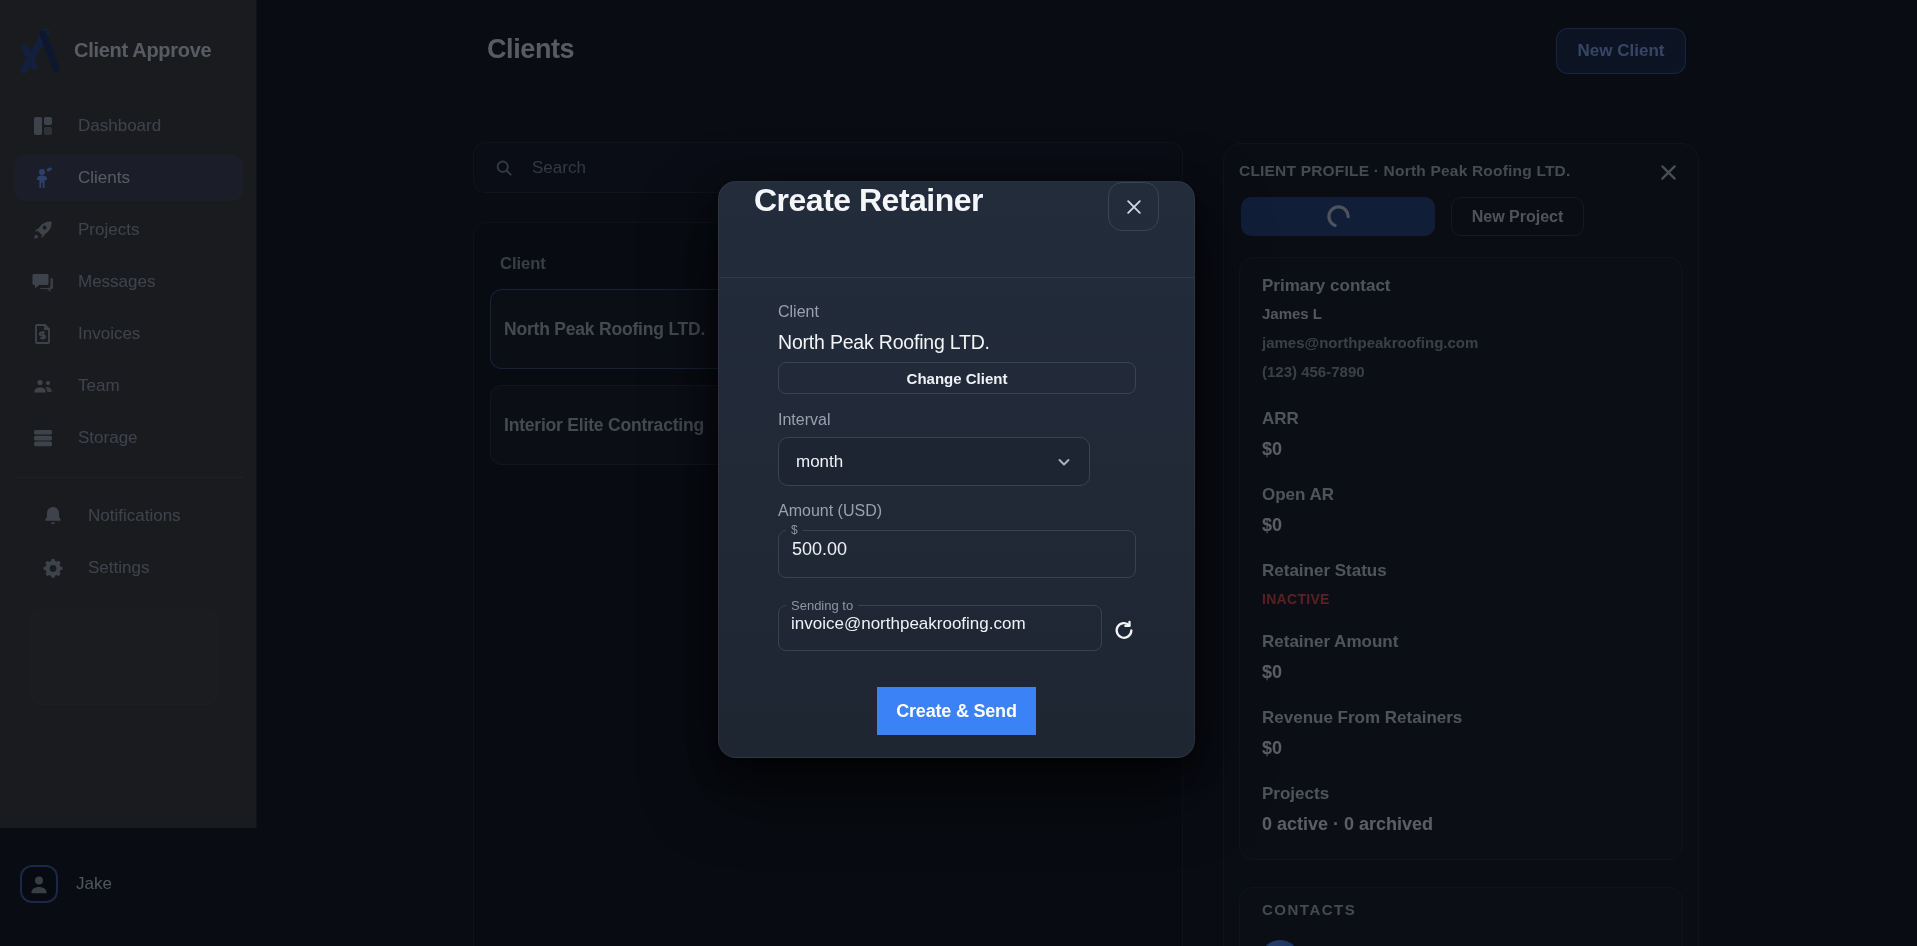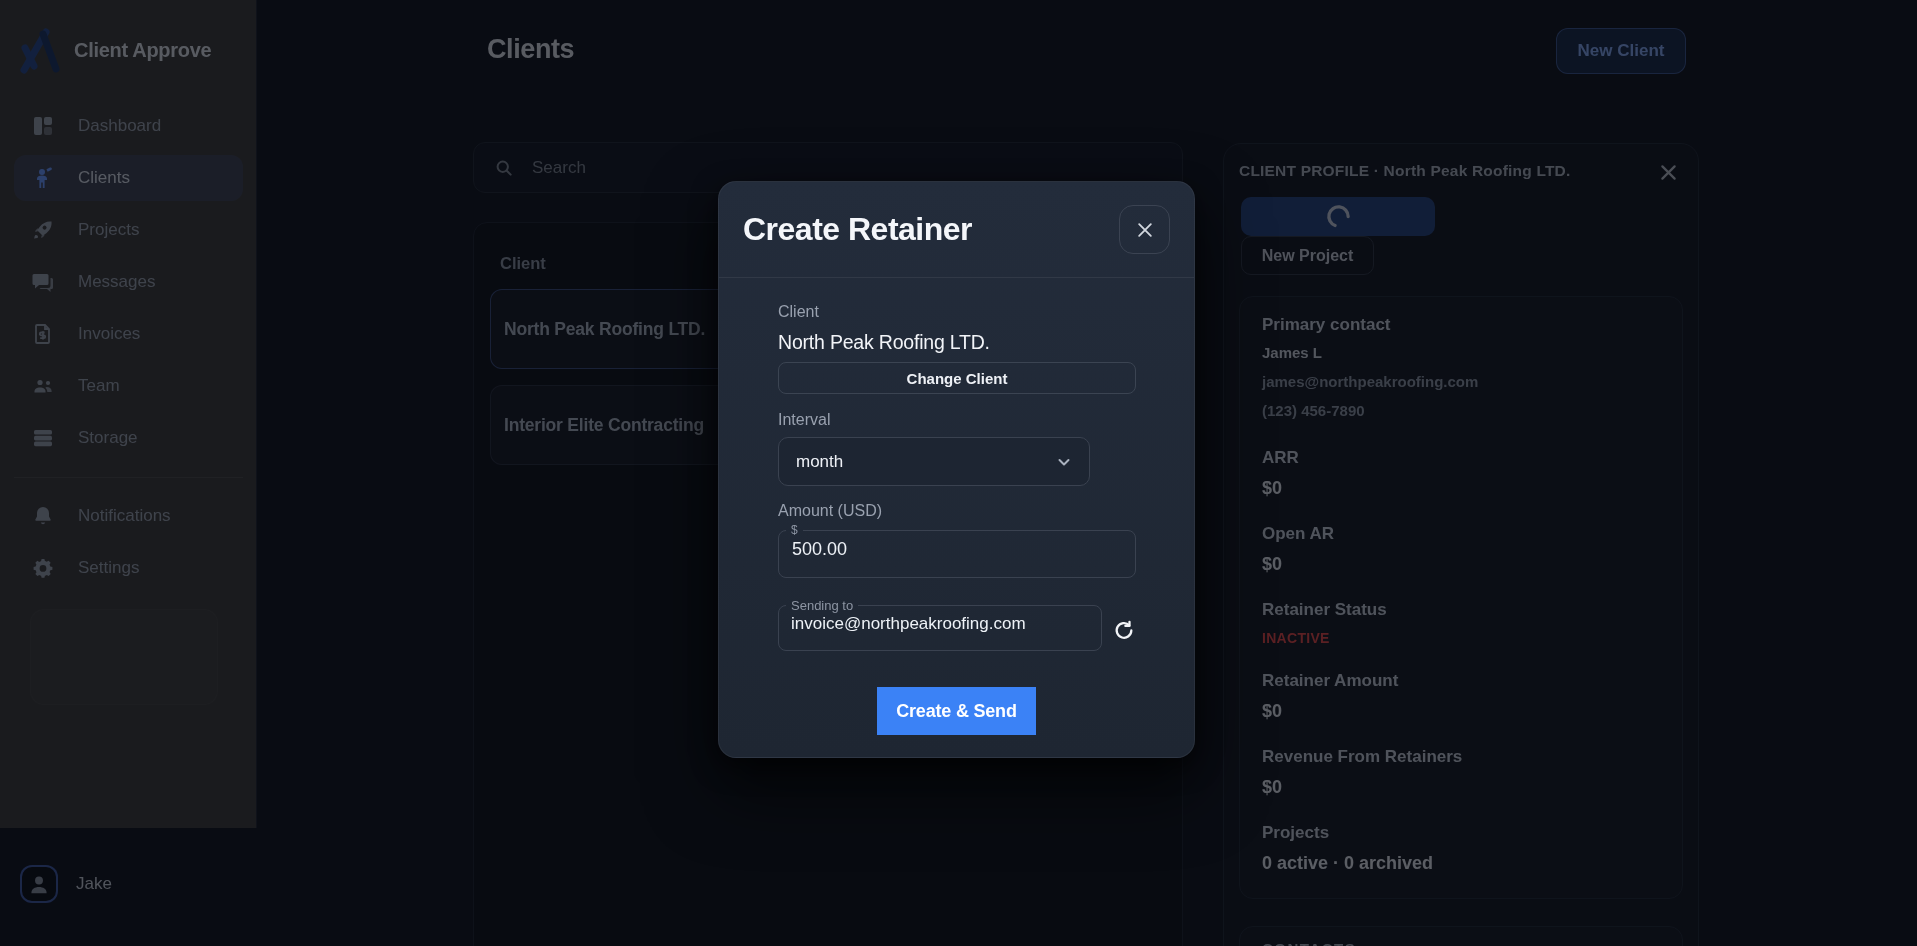--- a/index.html
+++ b/index.html
@@ -25,21 +25,21 @@
   .nav-item {
     height:46px; margin-bottom:6px; border-radius:12px;
     display:flex; align-items:center; padding-left:17px; gap:23px;
     color:#9aa2b0; font-size:17px; font-weight:500; cursor:pointer;
   }
   .nav-item svg { width:24px; height:24px; flex:none; }
   .nav-item.active { background:rgba(96,135,255,0.13); color:#d6dde9; }
   .nav-item.active svg { color:#6d9bff; }
 
   .nav-divider { position:absolute; left:14px; top:477px; width:229px; height:1px; background:rgba(255,255,255,0.08); }
-  .nav2 { position:absolute; left:14px; top:493px; width:229px; }
+  .nav2 { position:absolute; left:24px; top:493px; width:229px; }
 
   .sidebar-card {
     position:absolute; left:30px; top:609px; width:188px; height:96px;
     border-radius:14px; background:rgba(255,255,255,0.018); border:1px solid rgba(255,255,255,0.02);
   }
 
   .user-row { position:absolute; left:20px; top:865px; display:flex; align-items:center; gap:18px; cursor:pointer; }
   .user-avatar {
     width:38px; height:38px; border-radius:12px; background:#10141d;
     border:2px solid rgba(92,130,240,0.65); display:flex; align-items:center; justify-content:center; color:#8a93a3;
@@ -89,21 +89,21 @@
   .panel {
     position:absolute; left:1223px; top:143px; width:476px; height:900px;
     background:#171c27; border:1px solid #252d3a; border-radius:18px;
     padding:15px;
   }
   .panel-head { display:flex; align-items:flex-start; justify-content:space-between; padding:1px 2px 0 0; }
   .panel-title { font-size:15.5px; font-weight:700; letter-spacing:0.2px; color:#aab2bf; padding-top:2px; }
   .panel-close { background:none; border:none; color:#b6bdc9; cursor:pointer; padding:2px; }
   .panel-close svg { width:21px; height:21px; }
 
-  .panel-actions { display:flex; margin:9px 0 0 2px;flex-direction:column; }
+  .panel-actions { display:flex; gap:16px; margin:9px 0 0 2px; }
   .btn-retainer {
     width:194px; height:39px; border-radius:10px; border:none; cursor:pointer;
     background:rgba(66,125,235,0.45);
     display:flex; align-items:center; justify-content:center;
   }
   .btn-retainer svg { width:27px; height:27px; }
   .btn-new-project {
     width:133px; height:39px; border-radius:10px; background:transparent;
     border:1px solid #333b49; color:#c3c9d4; font-size:16px; font-weight:700;
     font-family:inherit; cursor:pointer;
@@ -134,21 +134,21 @@
   .overlay { position:absolute; inset:0; background:rgba(1,3,8,0.60); z-index:50; }
 
   .modal {
     position:absolute; left:718px; top:181px; width:477px; height:577px; z-index:100;
     background:linear-gradient(180deg, #232c3b 0%, #1e2632 100%);
     border:1px solid rgba(255,255,255,0.055);
     border-radius:18px;
     box-shadow:0 30px 70px rgba(0,0,0,0.65), 0 8px 26px rgba(0,0,0,0.5);
   }
   .modal-head {
-    height:96px; padding:0 24px; display:flex; align-items:center; justify-content:space-between;
+    height:96px; padding:0 35px; display:flex; align-items:flex-start; justify-content:space-between;
     border-bottom:1px solid rgba(255,255,255,0.07);
   }
   .modal-title { font-size:32px; font-weight:800; letter-spacing:-0.5px; color:#f4f6fa; }
   .modal-close {
     width:51px; height:49px; border-radius:14px; background:transparent;
     border:1px solid #3b4352; color:#d2d7df; cursor:pointer;
     display:flex; align-items:center; justify-content:center;
   }
   .modal-close svg { width:20px; height:20px; }
 

